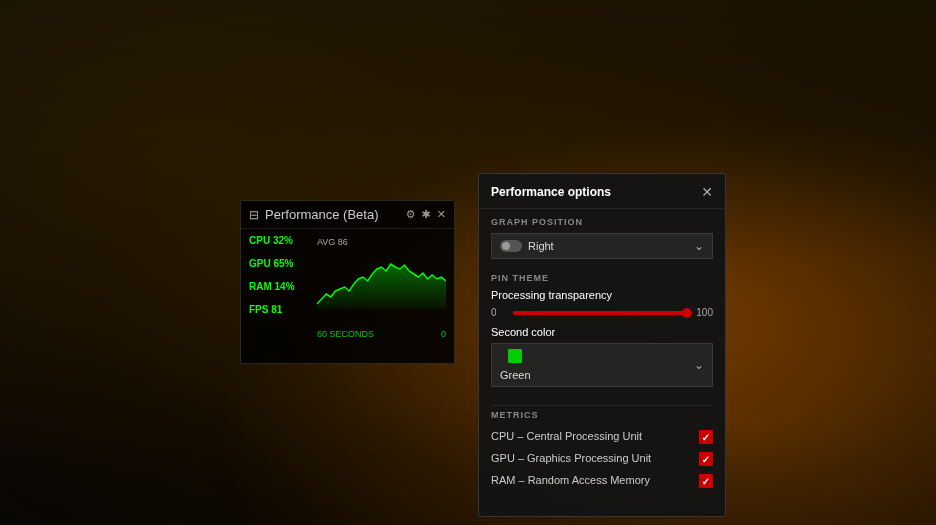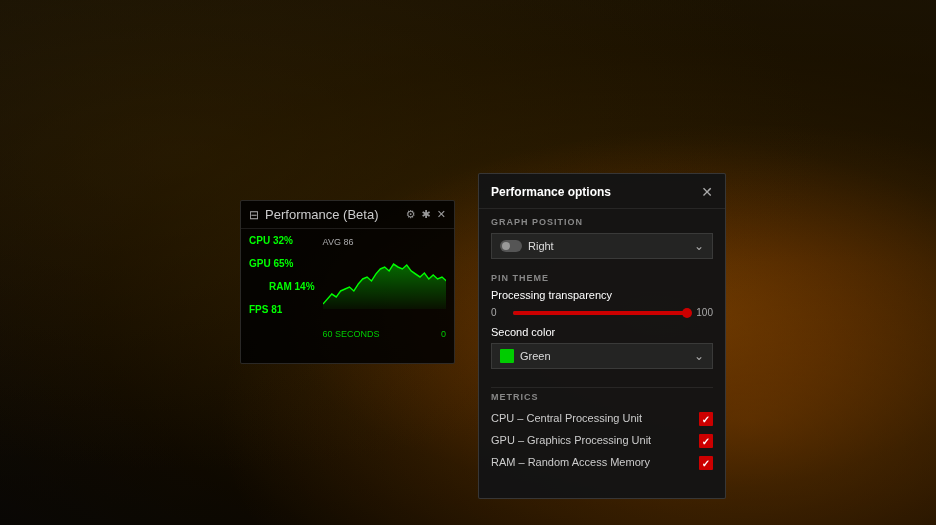--- a/index.html
+++ b/index.html
@@ -91,21 +91,21 @@
       min-width: 60px;
     }
 
     .metric-item {
       font-size: 10px;
       font-weight: 600;
     }
 
     .metric-cpu { color: #00ff00; }
     .metric-gpu { color: #00ff00; }
-    .metric-ram { color: #00ff00; margin-left: 20px; }
+    .metric-ram { color: #00ff00; }
     .metric-fps { color: #00ff00; }
 
     .perf-main {
       flex: 1;
       display: flex;
       flex-direction: column;
     }
 
     .fps-display {
       display: flex;
@@ -315,20 +315,21 @@
       background: rgba(40,40,40,0.8);
       border: 1px solid rgba(255,255,255,0.1);
       padding: 5px 8px;
       cursor: pointer;
     }
 
     .accent-left {
       display: flex;
       align-items: center;
       gap: 6px;
+      flex-direction: column;
     }
 
     .accent-color-box {
       width: 14px;
       height: 14px;
       background: #00cc00;
       border-radius: 1px;
     }
 
     .accent-text {

